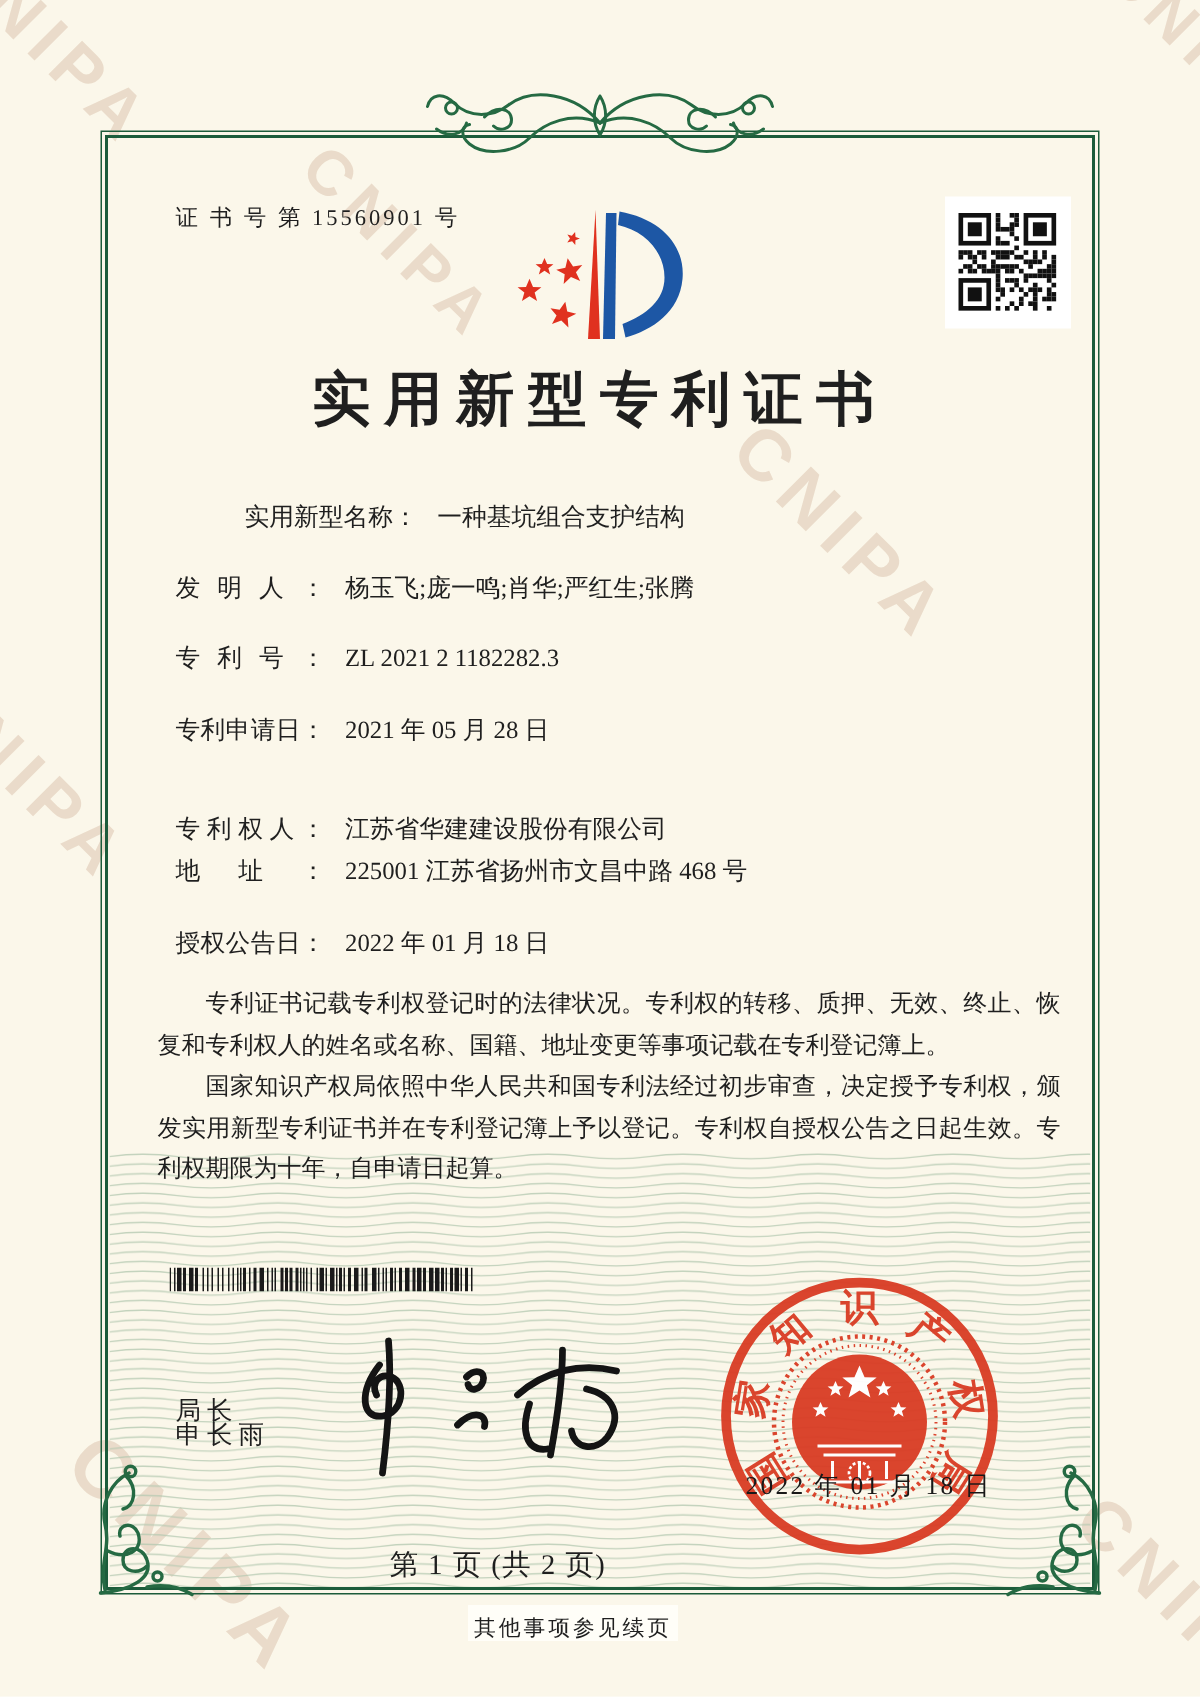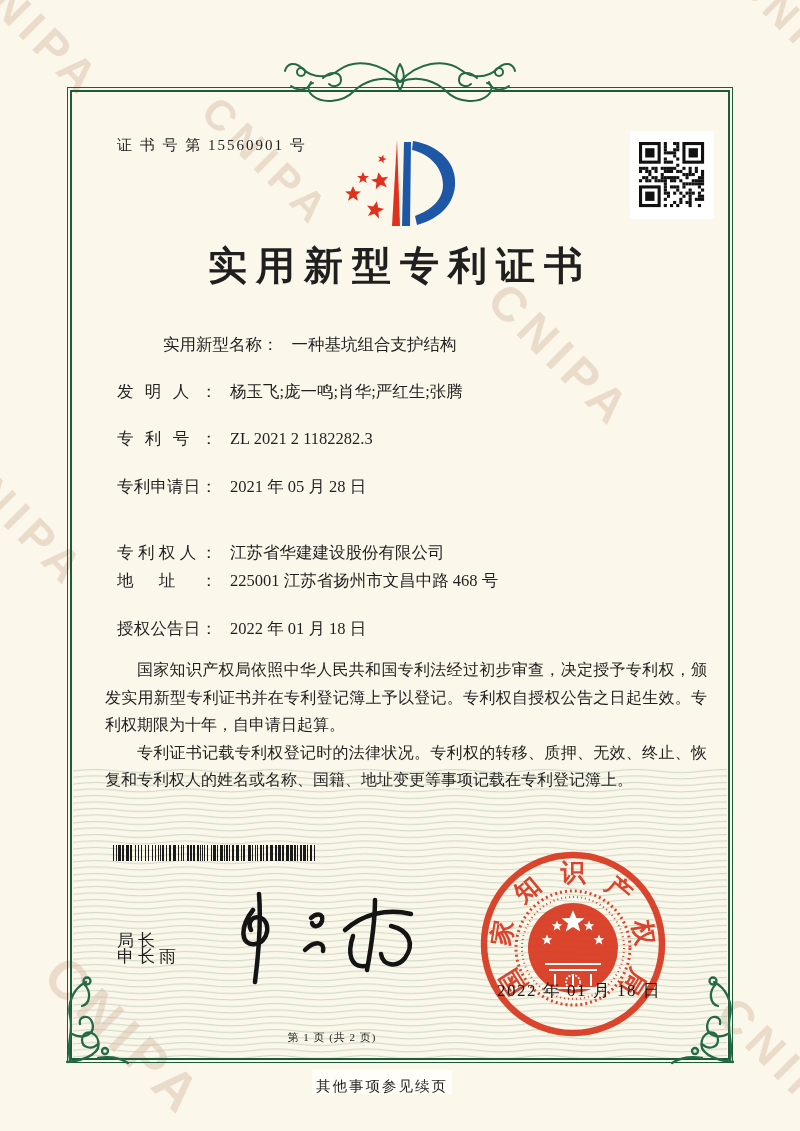--- a/index.html
+++ b/index.html
@@ -61,21 +61,21 @@
   .rc3{transform:rotate(0deg)    translateY(-71px);}
   .rc4{transform:rotate(40deg)   translateY(-71px);}
   .rc5{transform:rotate(81deg)   translateY(-71px);}
   .rc6{transform:rotate(122deg)  translateY(-71px);}
   .seal-date{
     position:absolute;left:497px;top:979px;z-index:4;
     font-size:17px;letter-spacing:1.5px;color:#181818;white-space:nowrap;
   }
   .page-info{
     position:absolute;left:0;top:1030px;width:664px;text-align:center;
-    font-size:11px;letter-spacing:1px;z-index:2;
+    font-size:19px;letter-spacing:1px;z-index:2;
   }
   .continuation{
     position:absolute;left:312px;top:1070px;width:140px;height:24px;
     background:#fffef8;text-align:center;line-height:32px;
     font-size:14.5px;letter-spacing:2px;z-index:2;
   }
 </style>
 </head>
 <body>
 
@@ -319,22 +319,22 @@
     <span class="flabel">专利权人：</span><span class="fvalue">江苏省华建建设股份有限公司</span>
   </div>
   <div class="field-row" style="top:570px;">
     <span class="flabel">地址：</span><span class="fvalue">225001 江苏省扬州市文昌中路 468 号</span>
   </div>
   <div class="field-row" style="top:618px;">
     <span class="flabel">授权公告日：</span><span class="fvalue">2022 年 01 月 18 日</span>
   </div>
 
   <div class="body-text">
+    <p>专利证书记载专利权登记时的法律状况。专利权的转移、质押、无效、终止、恢复和专利权人的姓名或名称、国籍、地址变更等事项记载在专利登记簿上。</p>
     <p>国家知识产权局依照中华人民共和国专利法经过初步审查，决定授予专利权，颁发实用新型专利证书并在专利登记簿上予以登记。专利权自授权公告之日起生效。专利权期限为十年，自申请日起算。</p>
-    <p>专利证书记载专利权登记时的法律状况。专利权的转移、质押、无效、终止、恢复和专利权人的姓名或名称、国籍、地址变更等事项记载在专利登记簿上。</p>
   </div>
 
   <svg class="barcode" width="205" height="16">
     <g id="barcode-bars" fill="#1a1a1a">
         <rect x="0" y="0" width="1" height="16"></rect>
         <rect x="3" y="0" width="1" height="16"></rect>
         <rect x="5" y="0" width="3" height="16"></rect>
         <rect x="9" y="0" width="2" height="16"></rect>
         <rect x="13" y="0" width="3" height="16"></rect>
         <rect x="17" y="0" width="2" height="16"></rect>

